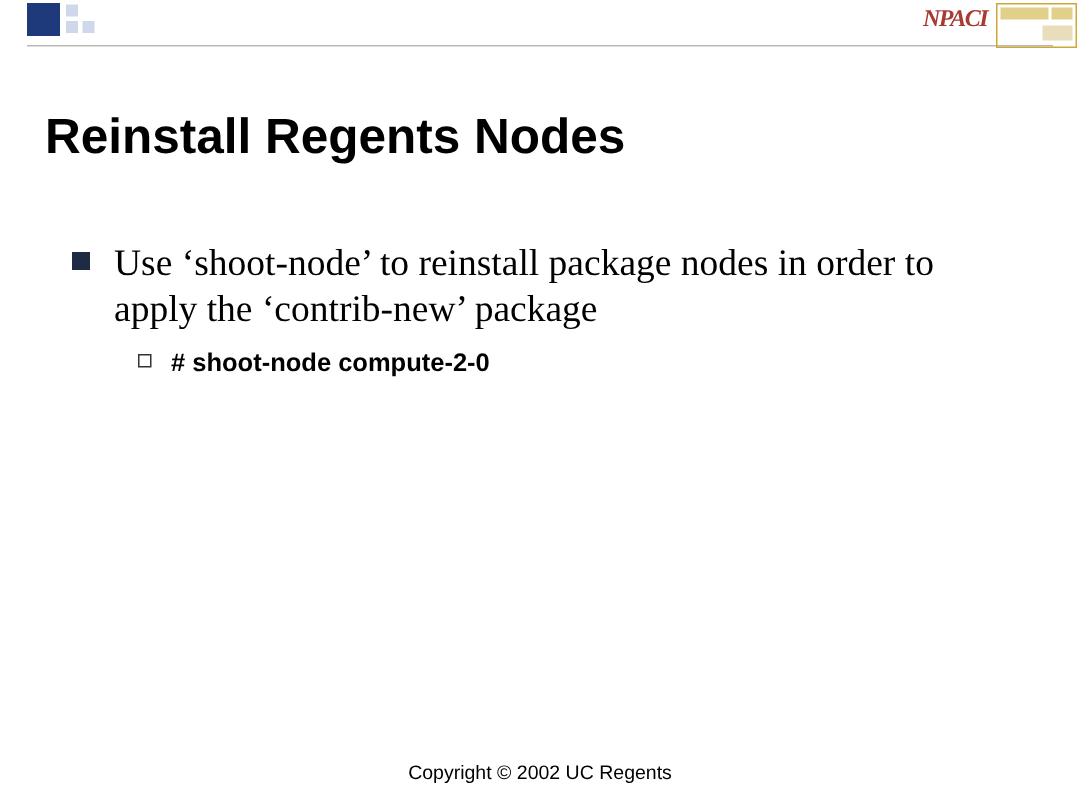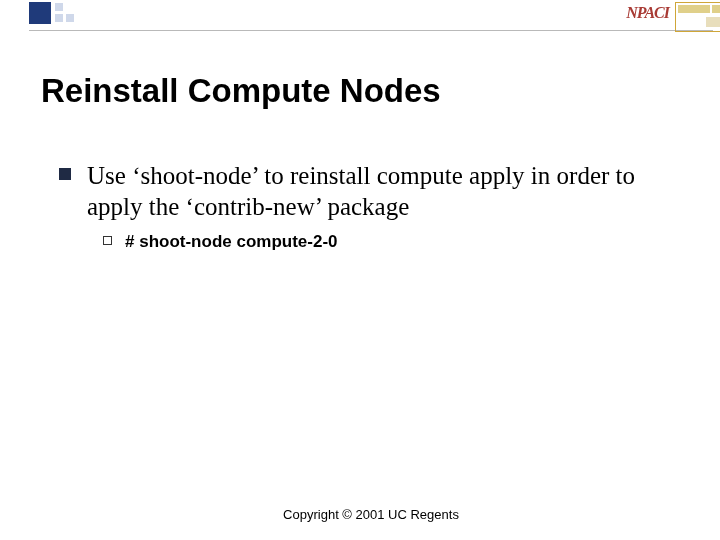--- a/index.html
+++ b/index.html
@@ -1,17 +1,17 @@
 <!DOCTYPE html>
 <html><head>
 <meta charset="utf-8">
 <style>
   * { margin: 0; padding: 0; box-sizing: border-box; }
   html, body { width: 720px; height: 540px; background: #ffffff; font-family: Arial, Helvetica, sans-serif; overflow: hidden; }
-  .slide { position: relative; width: 628px; height: 540px; margin-left: 11px; }
+  .slide { position: relative; width: 628px; height: 540px; }
   .topbar { position: absolute; top: 0; left: 0; width: 720px; height: 38px; }
   .deco-big { position: absolute; top: 2px; left: 18px; width: 22px; height: 22px; background: #1f3a7a; }
   .deco-s1 { position: absolute; top: 3px; left: 44px; width: 8px; height: 8px; background: #cfd8ea; }
   .deco-s2 { position: absolute; top: 14px; left: 44px; width: 8px; height: 8px; background: #cfd8ea; }
   .deco-s3 { position: absolute; top: 14px; left: 55px; width: 8px; height: 8px; background: #cfd8ea; }
   .rule { position: absolute; top: 30px; left: 18px; width: 684px; height: 1px; background: #b9b9b9; }
   .logo-npaci { position: absolute; top: 4px; right: 62px; font-family: Georgia, 'Times New Roman', serif; font-weight: bold; font-style: italic; font-size: 16px; color: #a83a34; letter-spacing: -1px; }
   .logo-sdsc { position: absolute; top: 2px; right: 2px; width: 54px; height: 30px; border: 1px solid #cfa638; }
   .logo-sdsc .row1 { position: absolute; top: 2px; left: 2px; width: 32px; height: 8px; background: #e0d08a; }
   .logo-sdsc .row2 { position: absolute; top: 2px; left: 36px; width: 14px; height: 8px; background: #e0d08a; }
@@ -36,26 +36,26 @@
     <div class="deco-s3"></div>
     <div class="rule"></div>
     <div class="logo-npaci">NPACI</div>
     <div class="logo-sdsc">
       <div class="row1"></div>
         <div class="row2"></div>
         <div class="row3"></div>
     </div>
   </div>
 
-  <div class="title">Reinstall Compute Nodes</div>
+  <div class="title">Reinstall Regents Nodes</div>
 
   <div class="b1">
     <div class="b1-mark"></div>
-    <div class="b1-text">Use ‘shoot-node’ to reinstall compute apply in order to apply the ‘contrib-new’ package</div>
+    <div class="b1-text">Use ‘shoot-node’ to reinstall package nodes in order to apply the ‘contrib-new’ package</div>
   </div>
 
   <div class="b2">
     <div class="b2-mark"></div>
     <div class="b2-text"># shoot-node compute-2-0</div>
   </div>
 
-  <div class="footer">Copyright © 2001 UC Regents</div>
+  <div class="footer">Copyright © 2002 UC Regents</div>
 </div>
 
 </body></html>

